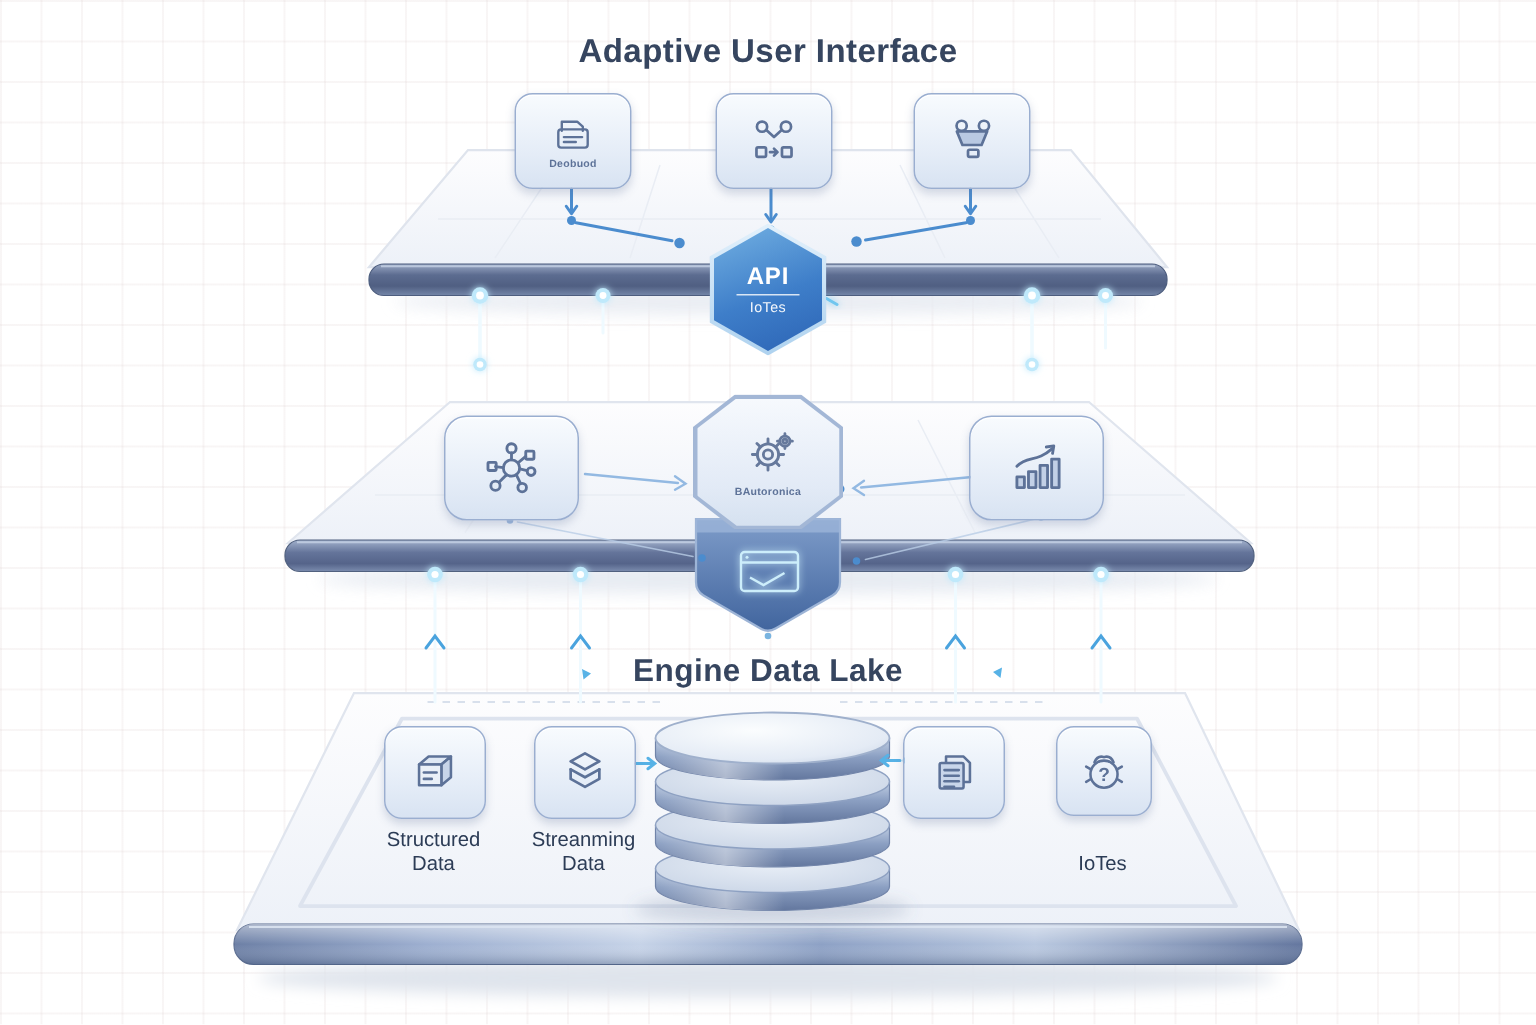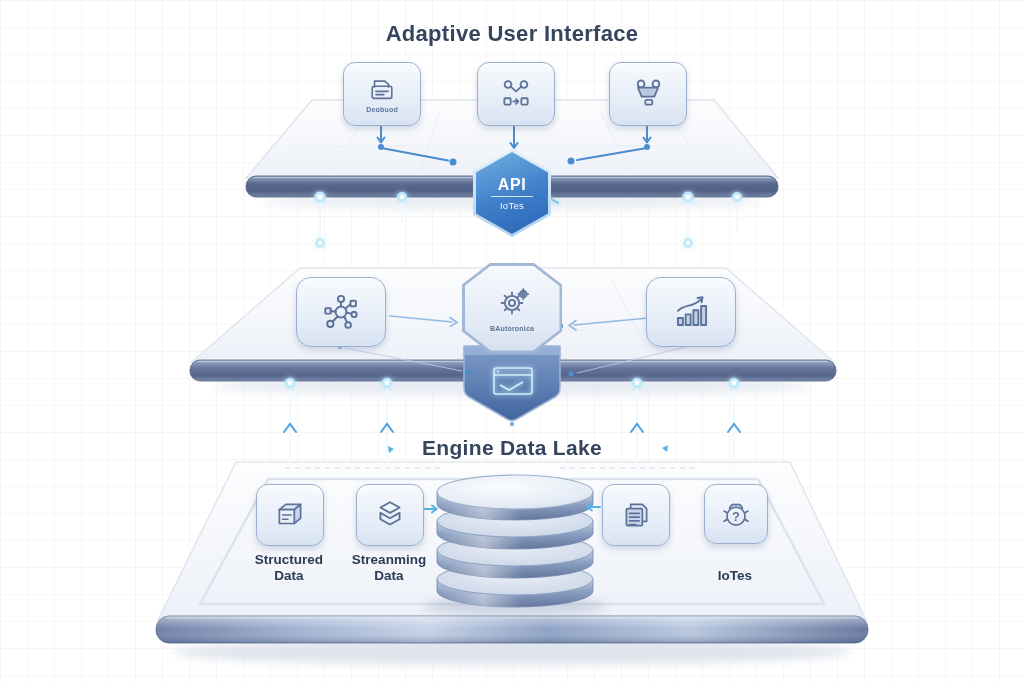--- a/index.html
+++ b/index.html
@@ -20,21 +20,21 @@
   .t-data{top:436px;font-size:21px;}
 
   .tile{position:absolute;z-index:4;display:flex;flex-direction:column;align-items:center;
     justify-content:center;gap:2px;
     background:linear-gradient(180deg,#f8fbfe 0%,#e4ecf7 65%,#d8e3f2 100%);
     border:1.6px solid #9aaed0;border-radius:12px;
     box-shadow:0 3px 6px rgba(96,117,155,.25), inset 0 1px 0 #ffffff;}
   .tile svg{display:block;}
   .caption{font-size:7px;font-weight:600;color:#5d7298;letter-spacing:.2px;line-height:1;}
 
-  .label{position:absolute;z-index:4;text-align:center;font-size:13.5px;font-weight:700;
+  .label{position:absolute;z-index:4;text-align:center;font-size:13.5px;font-weight:400;
     color:#2c3c56;line-height:1.18;}
 
   .hex-outer{position:absolute;left:473px;top:149px;width:78px;height:88px;z-index:5;
     clip-path:polygon(50% 0,100% 25%,100% 75%,50% 100%,0 75%,0 25%);
     background:linear-gradient(180deg,#e3f1fc,#aed2ef);
     filter:drop-shadow(0 3px 5px rgba(50,90,150,.35));}
   .hex-inner{position:absolute;inset:3px;
     clip-path:polygon(50% 0,100% 25%,100% 75%,50% 100%,0 75%,0 25%);
     background:linear-gradient(160deg,#72b0e2 0%,#3e7ec9 55%,#2c64b5 100%);
     display:flex;flex-direction:column;align-items:center;justify-content:center;color:#fff;}

